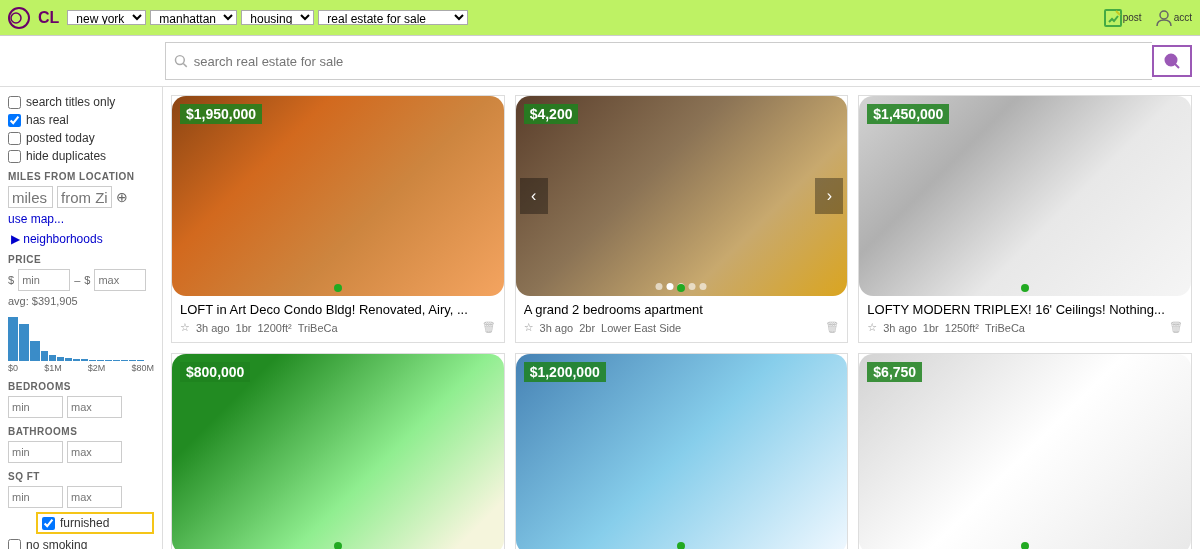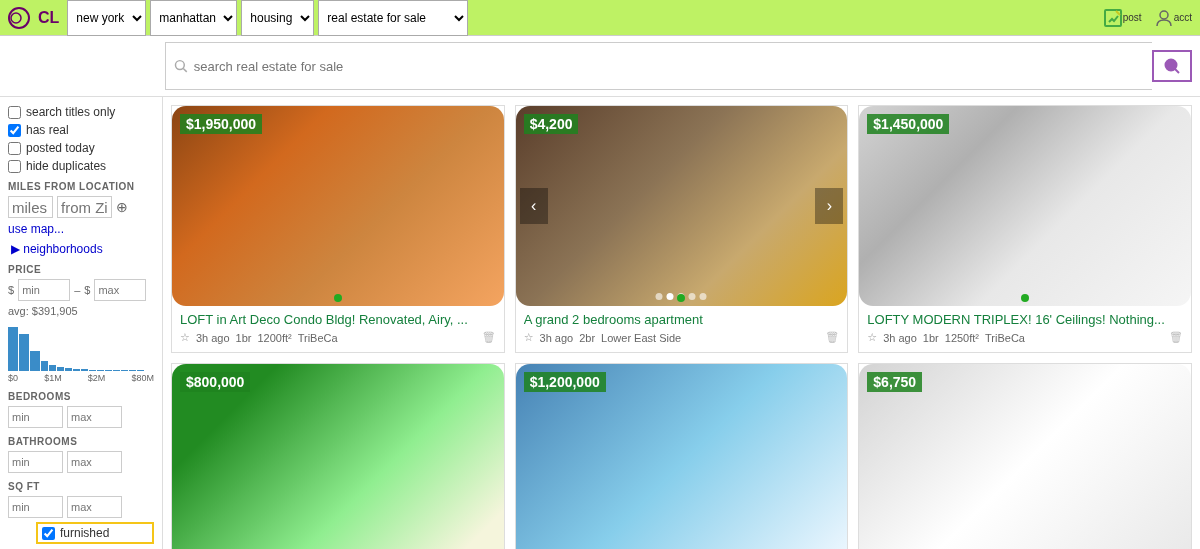--- a/index.html
+++ b/index.html
@@ -7,38 +7,38 @@
 
     
     .top-nav {
       display: flex; align-items: center; background: #bef264;
       padding: 4px 8px; border-bottom: 1px solid #ccc; height: 36px;
     }
     .cl-logo { display: flex; align-items: center; margin-right: 8px; }
     .cl-logo svg { width: 22px; height: 22px; }
     .cl-text { font-weight: bold; color: #6a006a; font-size: 16px; margin-right: 8px; }
     .nav-select {
-      height: 36px; font-size: 12px; border: 1px solid #aaa;
+      height: 15px; font-size: 12px; border: 1px solid #aaa;
       background: #fff; padding: 0 4px; margin-right: 4px; cursor: pointer;
     }
     .nav-right { margin-left: auto; display: flex; align-items: center; gap: 12px; }
     .nav-icon-btn {
       display: flex; align-items: center;
       font-size: 10px; color: #333; cursor: pointer; text-decoration: none;
     }
     .nav-icon-btn svg { width: 20px; height: 20px; }
 
     
     .search-bar {
       display: flex; align-items: center; padding: 6px 8px 6px 165px;
       border-bottom: 1px solid #ddd; background: #fff;
     }
     .search-input-wrap {
       flex: 1; display: flex; align-items: center;
-      border: 1px solid #ccc; border-right: none; height: 48px;
+      border: 1px solid #ccc; border-right: none; height: 38px;
       background: #fff; padding: 0 8px;
     }
     .search-input-wrap svg { color: #999; margin-right: 6px; }
     .search-input {
       border: none; outline: none; width: 100%; font-size: 13px; color: #999;
     }
     .search-btn {
       width: 40px; height: 32px; background: #fff;
       border: 2px solid #9b59b6; cursor: pointer;
       display: flex; align-items: center; justify-content: center;
@@ -128,21 +128,21 @@
     .listing-dots {
       position: absolute; bottom: 6px; left: 50%; transform: translateX(-50%);
       display: flex; gap: 4px;
     }
     .listing-dot {
       width: 7px; height: 7px; border-radius: 50%; background: rgba(255,255,255,0.6);
     }
     .listing-dot.active { background: #fff; }
     .listing-body { padding: 6px 8px 8px; }
     .listing-title {
-      color: #15803d; font-size: 13px; font-weight: normal;
+      color: #000000; font-size: 13px; font-weight: normal;
       text-decoration: none; display: block; margin-bottom: 4px;
       white-space: nowrap; overflow: hidden; text-overflow: ellipsis;
     }
     .listing-meta {
       display: flex; align-items: center; justify-content: space-between;
       font-size: 11px; color: #666;
     }
     .listing-meta-left { display: flex; align-items: center; gap: 6px; }
     .star-icon { color: #999; cursor: pointer; }
     .trash-icon { color: #bbb; cursor: pointer; }

